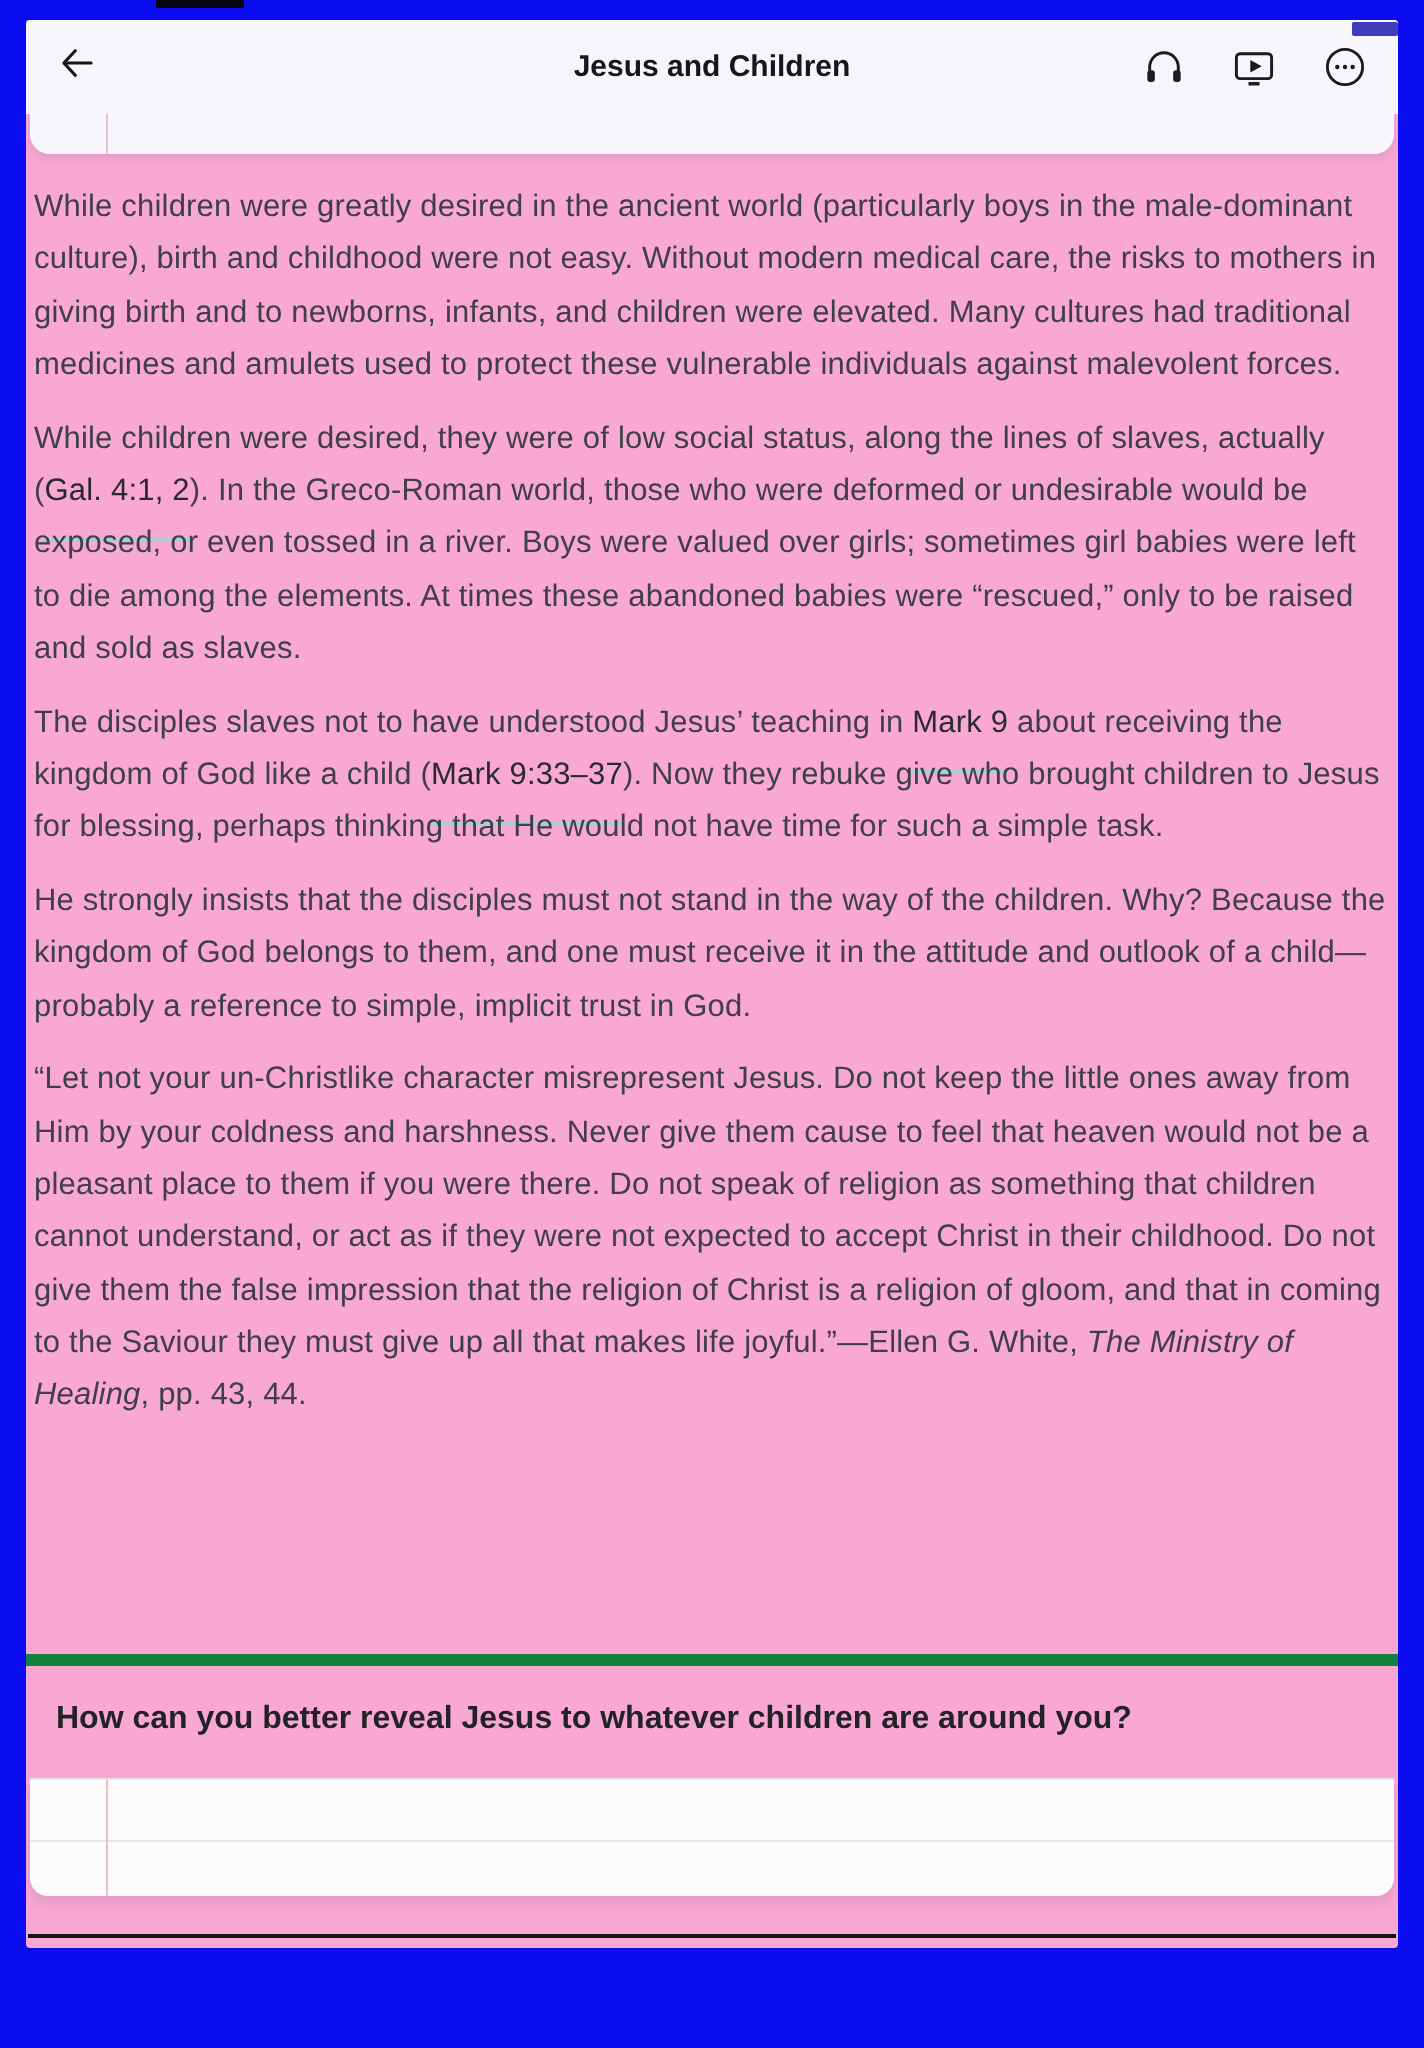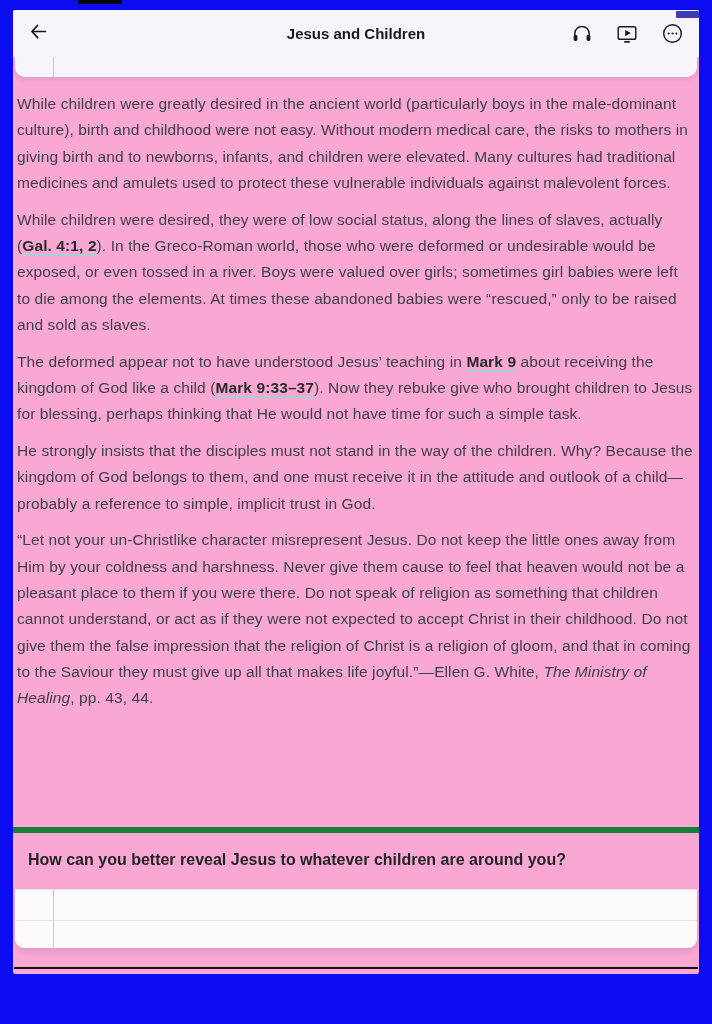--- a/index.html
+++ b/index.html
@@ -19,21 +19,21 @@
 
   
   .panel-fragment{position:relative;margin:0 2px;height:20px;background:#f8f6fa;border-radius:0 0 10px 10px;box-shadow:0 3px 4px rgba(90,80,120,.12);}
   .margin-line{position:absolute;left:38px;top:0;bottom:0;width:1px;background:#eabfc6;}
 
   .scroll-thumb{position:absolute;left:663px;top:1px;width:23px;height:7px;background:#3d3dbb;border-radius:1px;z-index:6;}
 
   
   .article{height:750px;overflow:hidden;padding:14px 4px 0 4px;box-sizing:border-box;font-size:15.5px;line-height:26.3px;color:#3f3f45;letter-spacing:0.1px;}
   .article p{margin:0 0 10.5px 0;}
-  .ref-link{font-weight:700;color:#2a2a2e;border-bottom:2px solid #a8ced9;padding-bottom:0;cursor:pointer;}
+  .ref-link{font-weight:400;color:#2a2a2e;border-bottom:2px solid #a8ced9;padding-bottom:15px;cursor:pointer;}
   .em{font-style:italic;}
 
   
   .question-block{border-top:6px solid #15803d;padding:16px 15px 18px 15px;}
   .question-text{margin:0;font-size:16px;line-height:22px;font-weight:700;color:#232327;}
 
   
   .notes-panel{position:relative;margin:0 2px;height:58px;background:#fdfafb;border-top:1px solid #e7e4ea;border-radius:0 0 9px 9px;box-shadow:0 4px 6px rgba(70,60,100,.12);cursor:text;}
   .note-row1{height:30px;border-bottom:1px solid #e7e4ea;}
   .note-row2{height:27px;}
@@ -98,21 +98,21 @@
 
     <div class="panel-fragment">
       <div class="margin-line"></div>
     </div>
 
     <div class="scroll-thumb"></div>
 
     <div class="article">
         <p><span>While children were greatly desired in the ancient world (particularly boys in the male-dominant culture), birth and childhood were not easy. Without modern medical care, the risks to mothers in giving birth and to newborns, infants, and children were elevated. Many cultures had traditional medicines and amulets used to protect these vulnerable individuals against malevolent forces.</span></p>
         <p><span>While children were desired, they were of low social status, along the lines of slaves, actually (</span><span class="ref-link">Gal. 4:1, 2</span><span>). In the Greco-Roman world, those who were deformed or undesirable would be exposed, or even tossed in a river. Boys were valued over girls; sometimes girl babies were left to die among the elements. At times these abandoned babies were “rescued,” only to be raised and sold as slaves.</span></p>
-        <p><span>The deformed appear not to have understood Jesus’ teaching in </span><span class="ref-link">Mark 9</span><span> about receiving the kingdom of God like a child (</span><span class="ref-link">Mark 9:33–37</span><span>). Now they rebuke give who brought children to Jesus for blessing, perhaps thinking that He would not have time for such a simple task.</span></p>
+        <p><span>The disciples slaves not to have understood Jesus’ teaching in </span><span class="ref-link">Mark 9</span><span> about receiving the kingdom of God like a child (</span><span class="ref-link">Mark 9:33–37</span><span>). Now they rebuke give who brought children to Jesus for blessing, perhaps thinking that He would not have time for such a simple task.</span></p>
         <p><span>He strongly insists that the disciples must not stand in the way of the children. Why? Because the kingdom of God belongs to them, and one must receive it in the attitude and outlook of a child—probably a reference to simple, implicit trust in God.</span></p>
         <p><span>“Let not your un-Christlike character misrepresent Jesus. Do not keep the little ones away from Him by your coldness and harshness. Never give them cause to feel that heaven would not be a pleasant place to them if you were there. Do not speak of religion as something that children cannot understand, or act as if they were not expected to accept Christ in their childhood. Do not give them the false impression that the religion of Christ is a religion of gloom, and that in coming to the Saviour they must give up all that makes life joyful.”—Ellen G. White, </span><span class="em">The Ministry of Healing</span><span>, pp. 43, 44.</span></p>
       </div>
 
     <div class="question-block">
       <p class="question-text">How can you better reveal Jesus to whatever children are around you?</p>
     </div>
 
     <div class="notes-panel">
       <div class="note-row1"></div>

